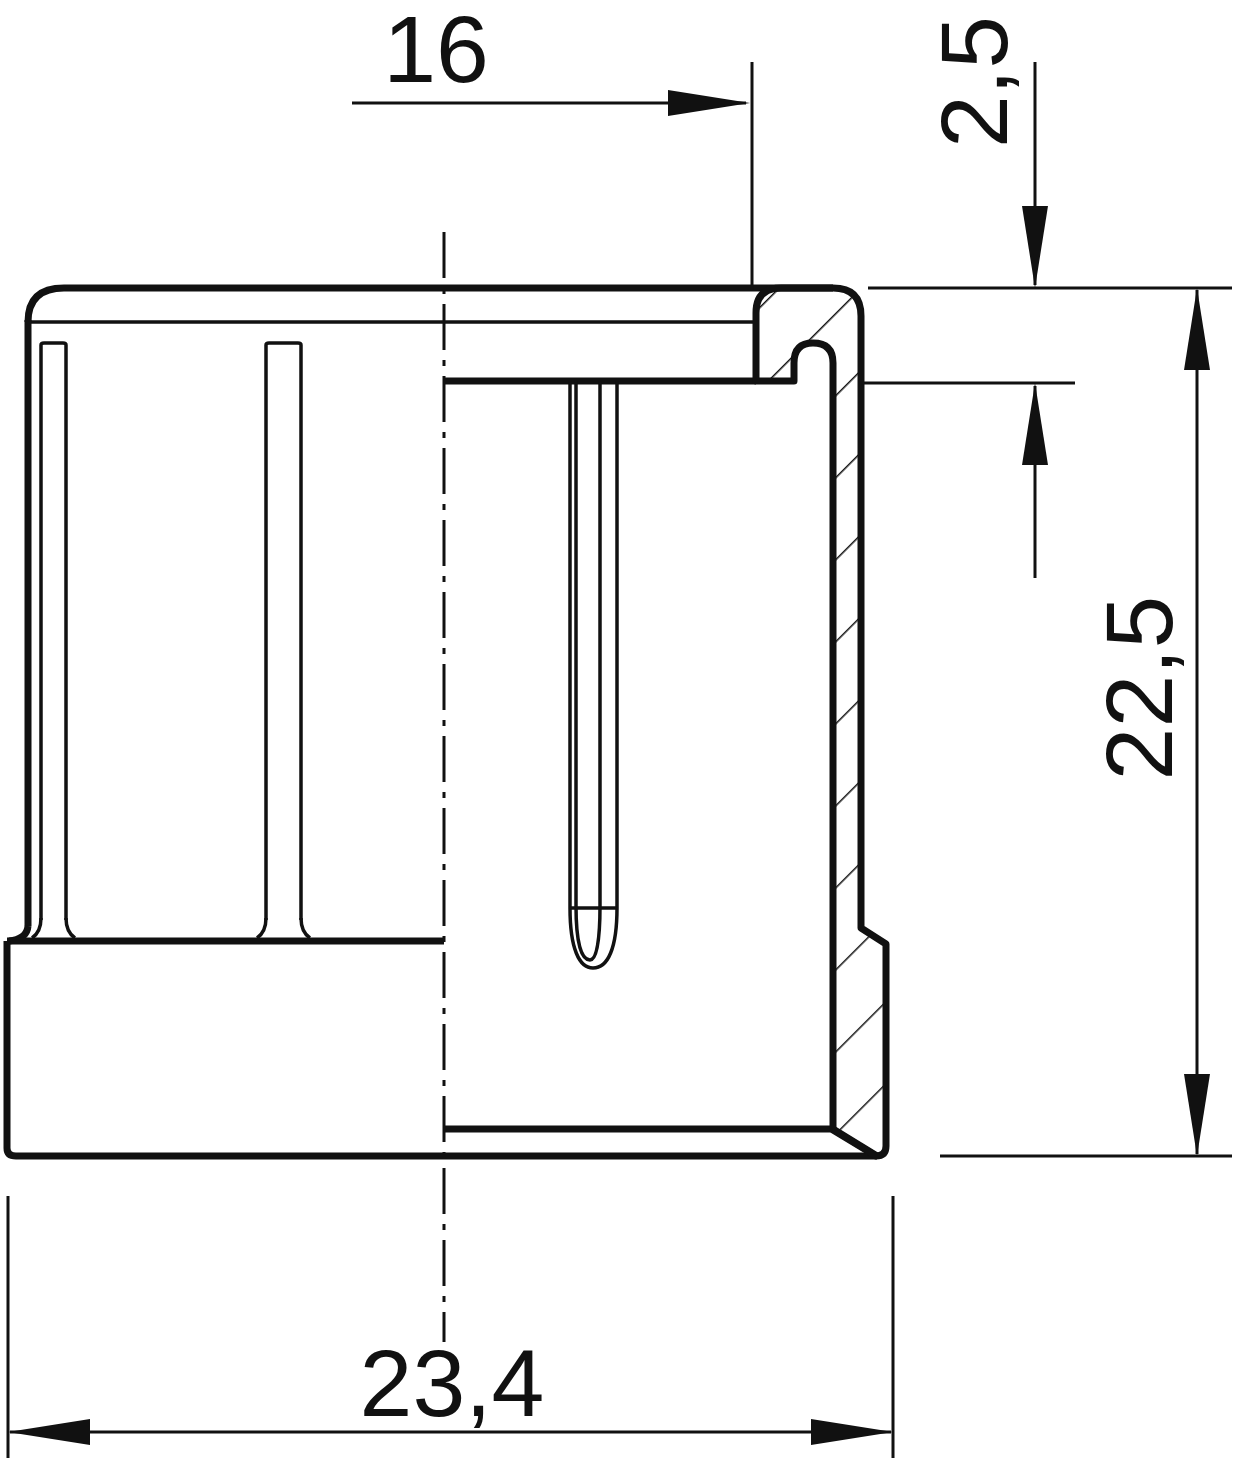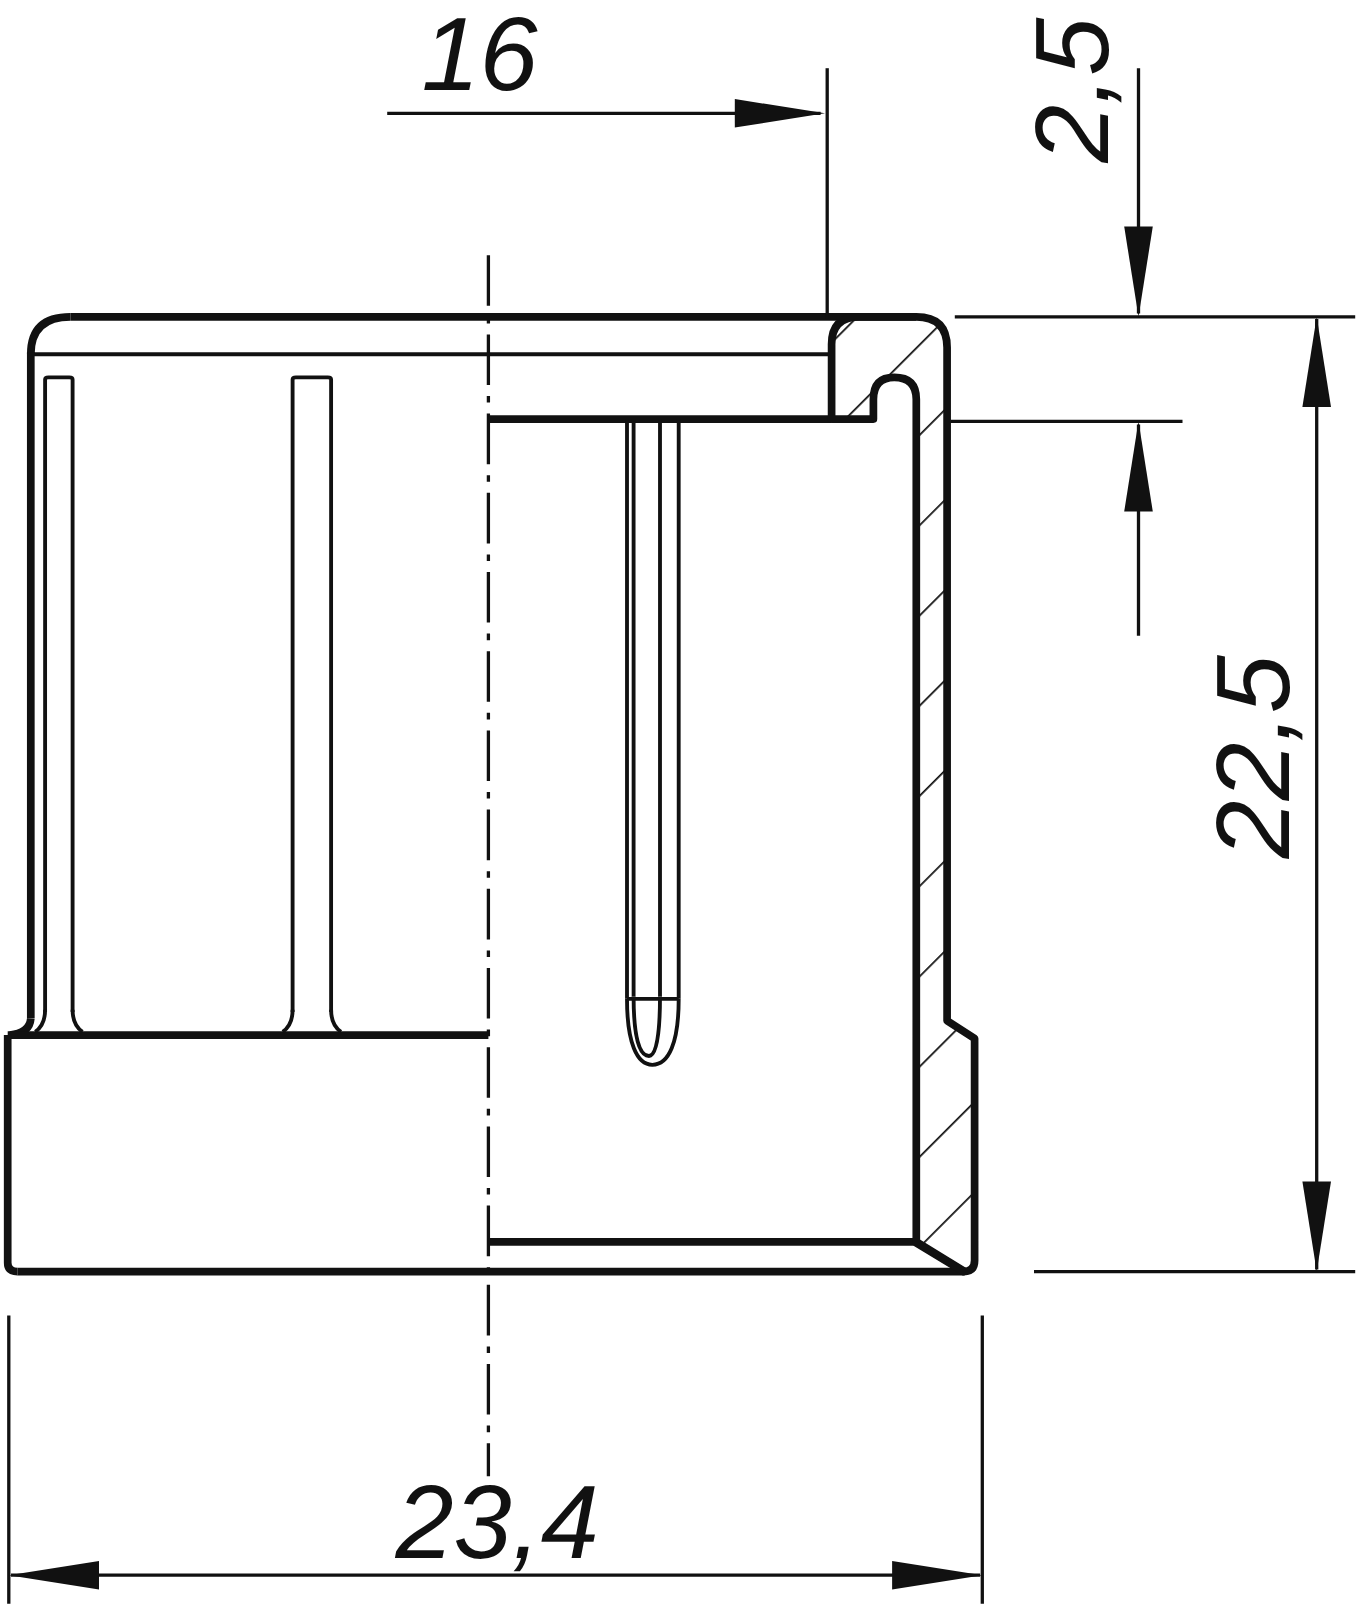--- a/index.html
+++ b/index.html
@@ -7,21 +7,20 @@
     padding: 0;
     background: #ffffff;
     font-family: "Liberation Sans", sans-serif;
   }
   .stage {
     position: relative;
     width: 1237px;
     height: 1470px;
     background: #ffffff;
     overflow: hidden;
-    font-style: italic;
   }
   svg { display: block; }
   .thick  { fill: none; stroke: #111111; stroke-width: 7;   stroke-linecap: butt; }
   .medium { fill: none; stroke: #111111; stroke-width: 3.5; stroke-linecap: butt; }
   .thin   { fill: none; stroke: #111111; stroke-width: 3;   stroke-linecap: butt; }
   .cline  { fill: none; stroke: #111111; stroke-width: 3;
             stroke-dasharray: 46 10 6 10; }
   .arrow  { fill: #111111; stroke: none; }
   .dimtext {
     fill: #111111;

